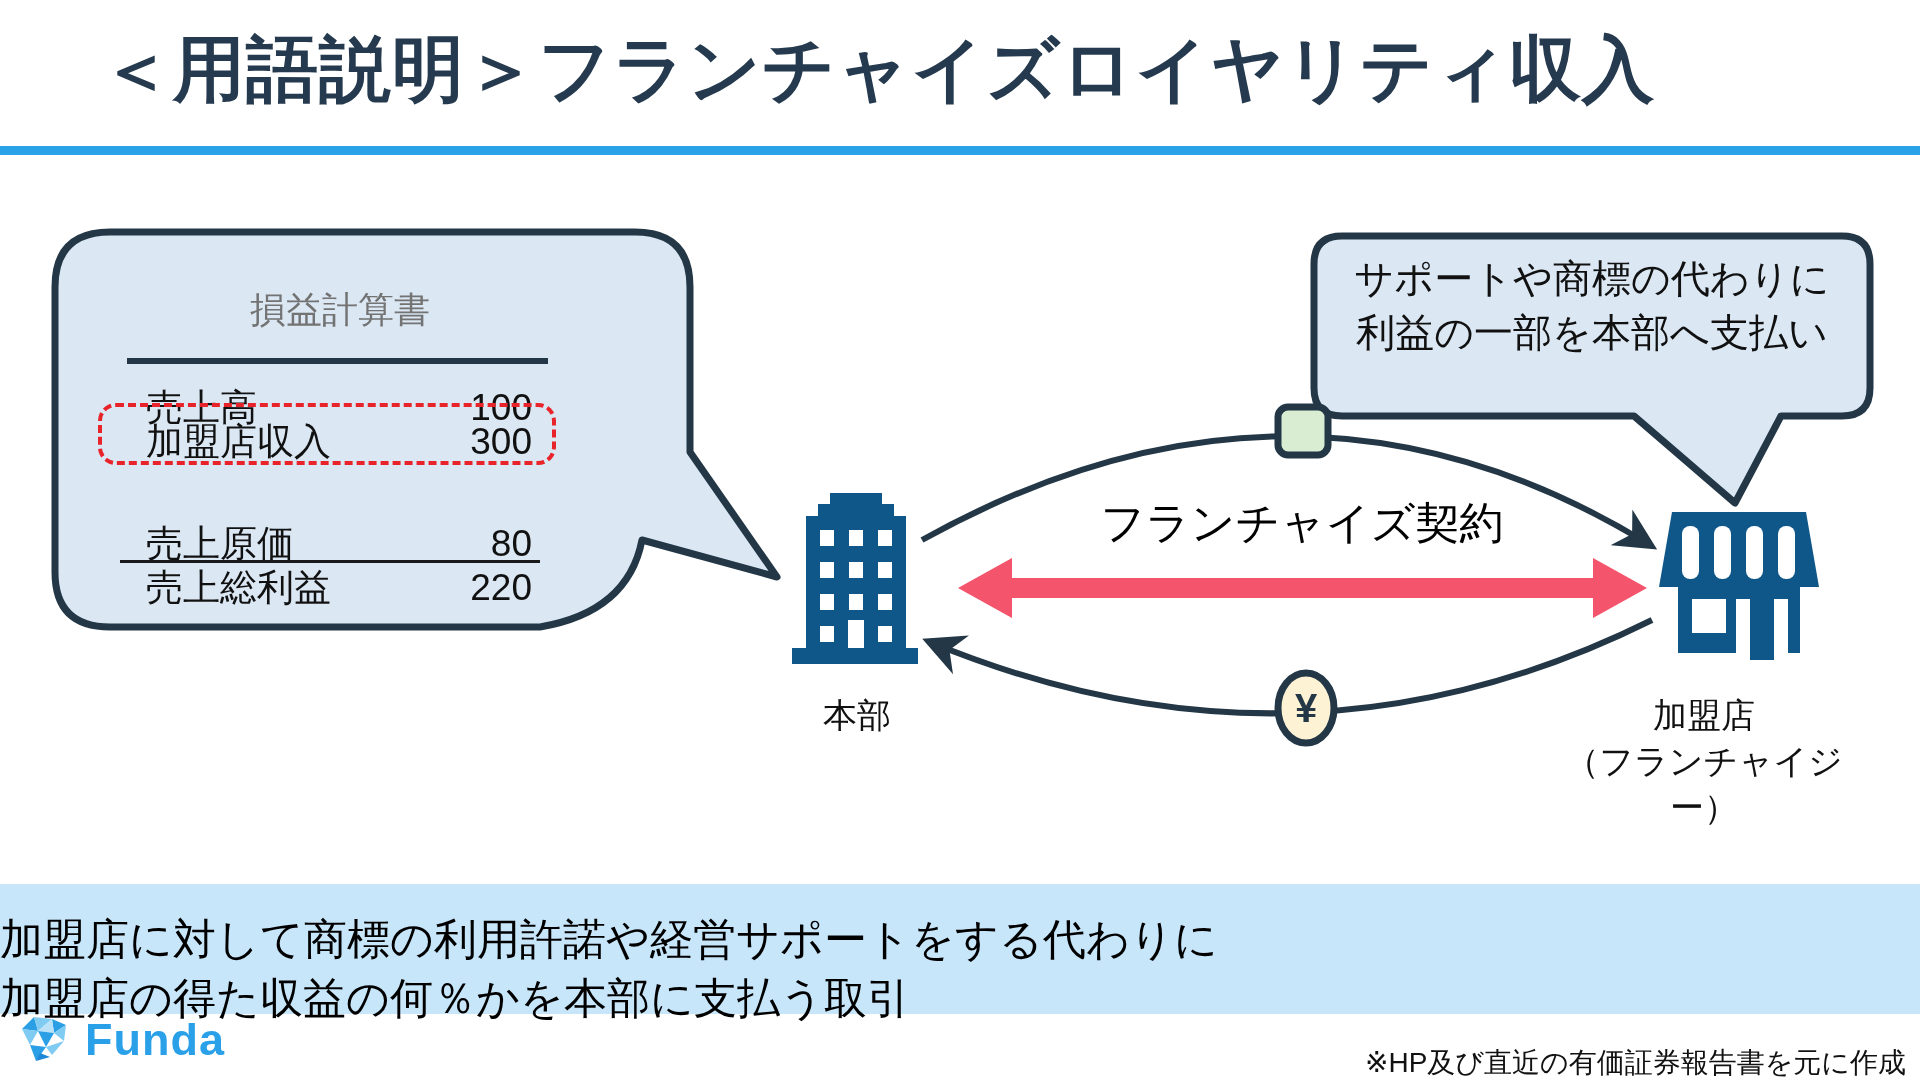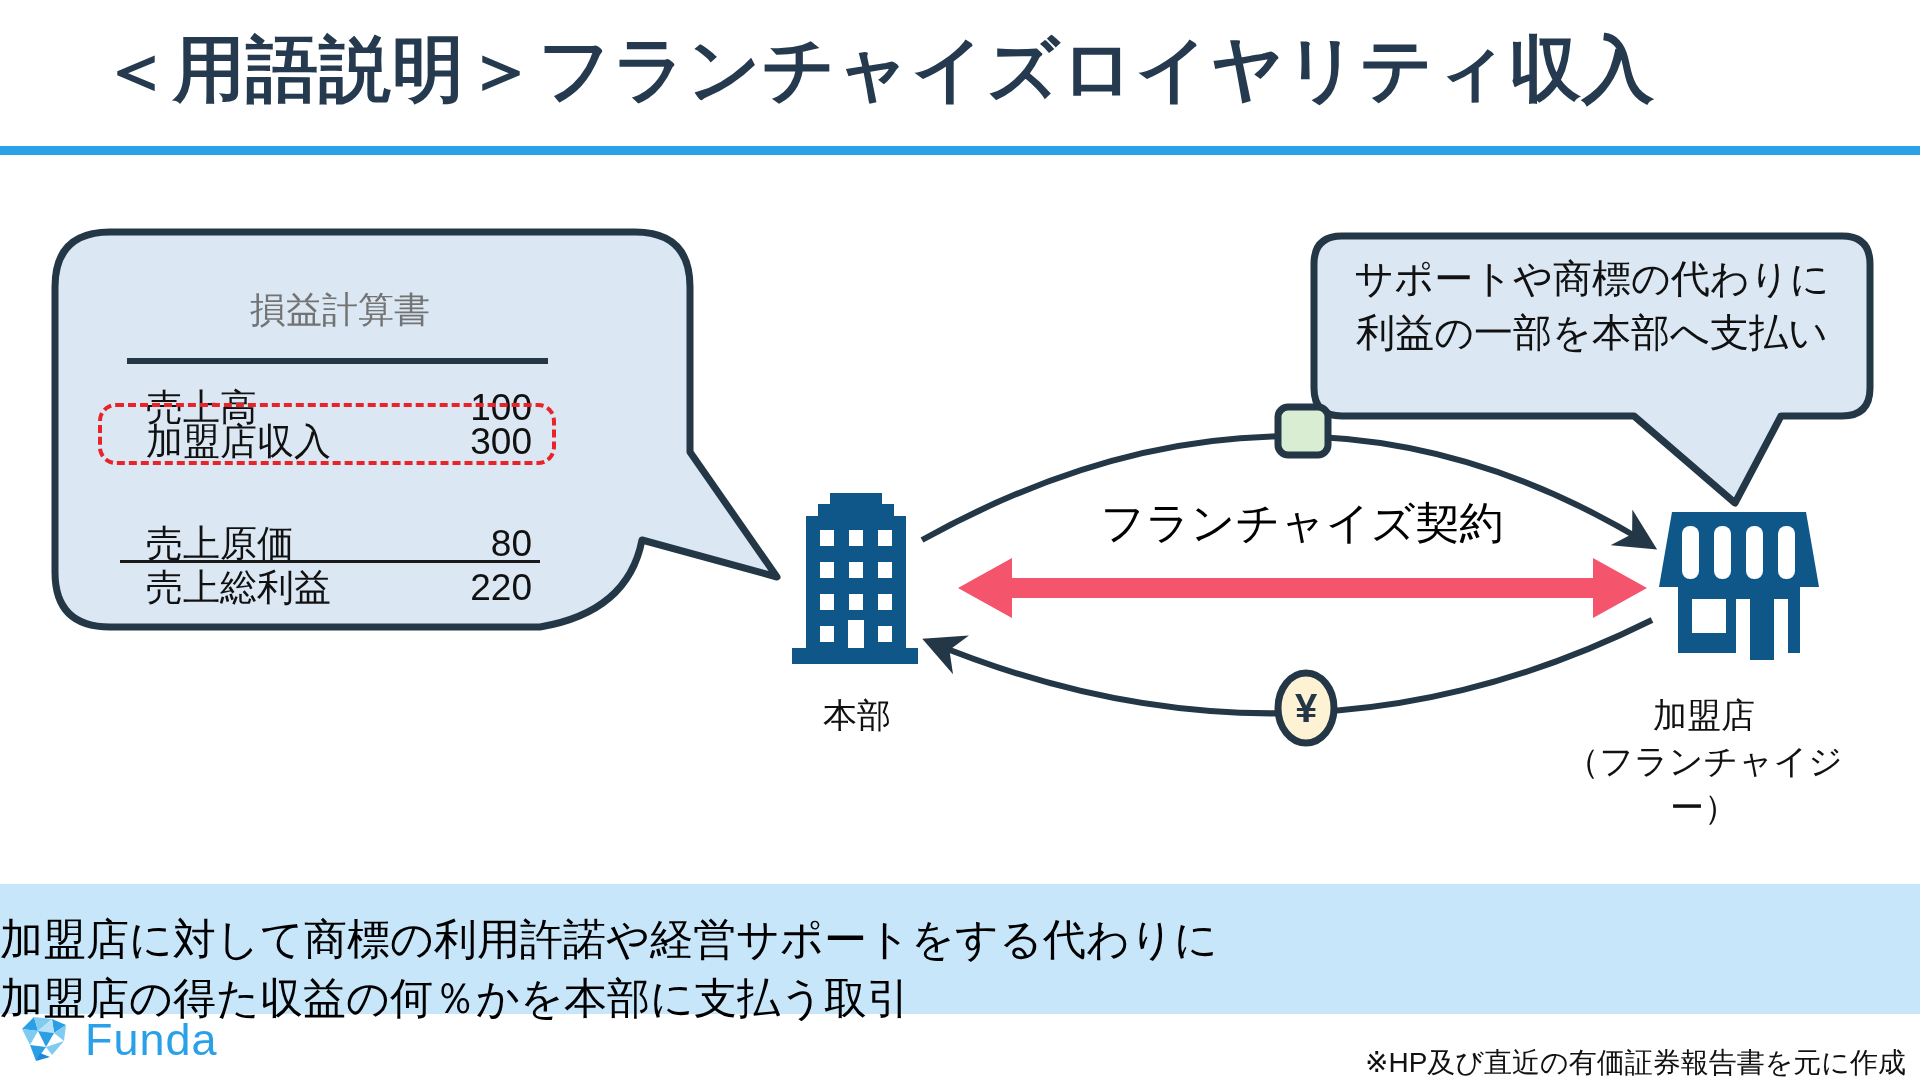--- a/index.html
+++ b/index.html
@@ -32,21 +32,21 @@
   .contract-label{left:1002px;top:494px;width:600px;text-align:center;font-size:44px;color:#000000;}
   .entity-label{width:320px;text-align:center;font-size:34px;line-height:46px;color:#111;}
   .hq-label{left:697px;top:692px;}
   .fr-label{left:1544px;top:692px;}
   .yen-glyph{left:1276px;top:686px;width:60px;text-align:center;font-size:40px;font-weight:bold;color:#233746;}
   
   .band{left:0;top:884px;width:1920px;height:130px;background:#c8e6fa;}
   .band-text{left:0;top:892px;width:1920px;font-size:43px;line-height:59px;color:#000;margin-top:18px;}
   
   .footer-logo{left:22px;top:1014px;display:flex;align-items:center;gap:9px;}
-  .logo-word{font-size:45px;font-weight:400;color:#29a0e8;letter-spacing:1px;}
+  .logo-word{font-size:45px;font-weight:700;color:#29a0e8;letter-spacing:1px;}
   .footer-note{right:14px;top:1044px;font-size:28px;color:#111;}
 </style>
 </head>
 <body>
 
 <div class="stage">
 
   <div class="abs title">＜用語説明＞フランチャイズロイヤリティ収入</div>
   <div class="abs title-rule"></div>
 

